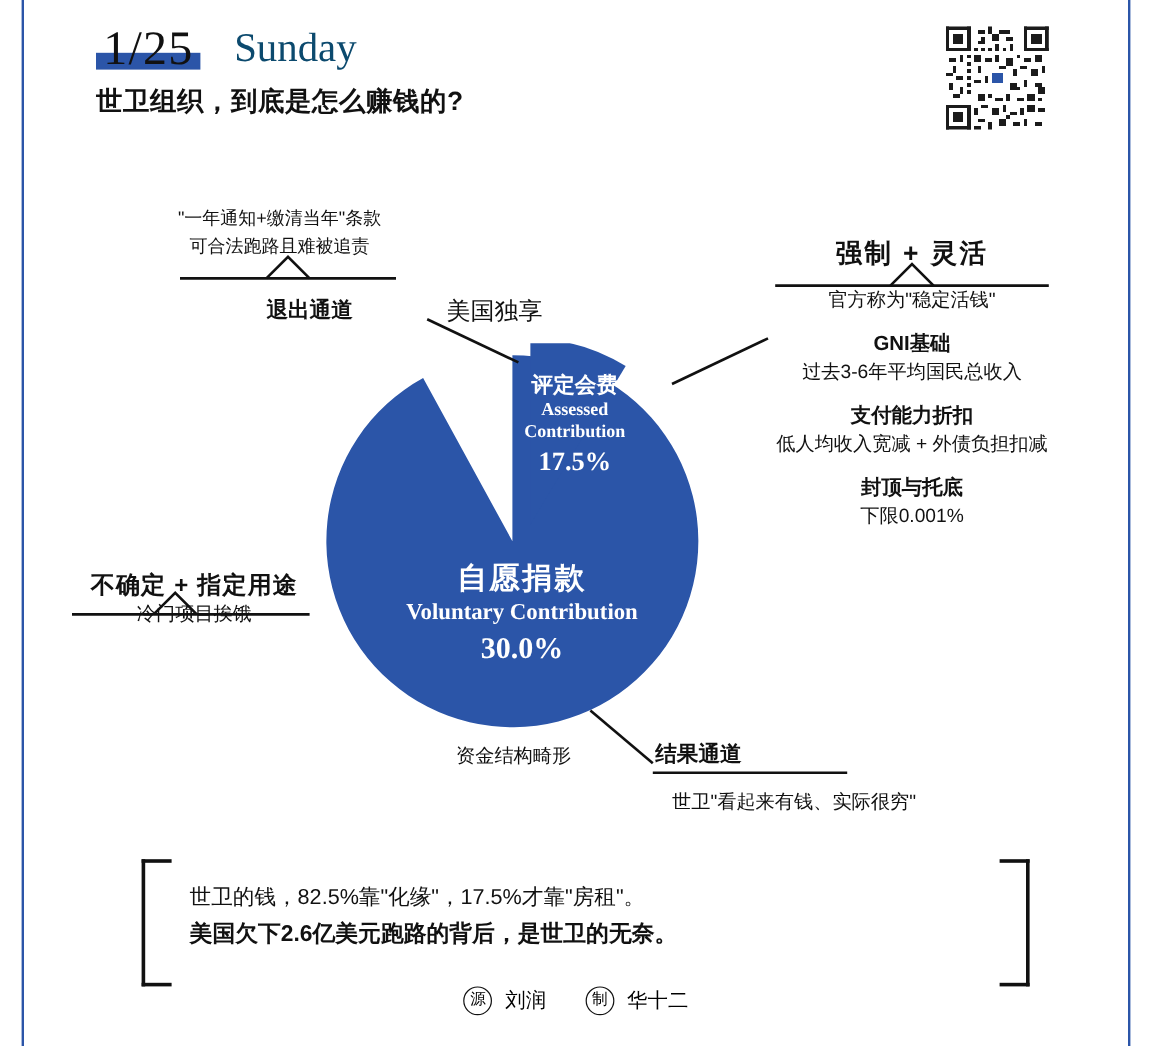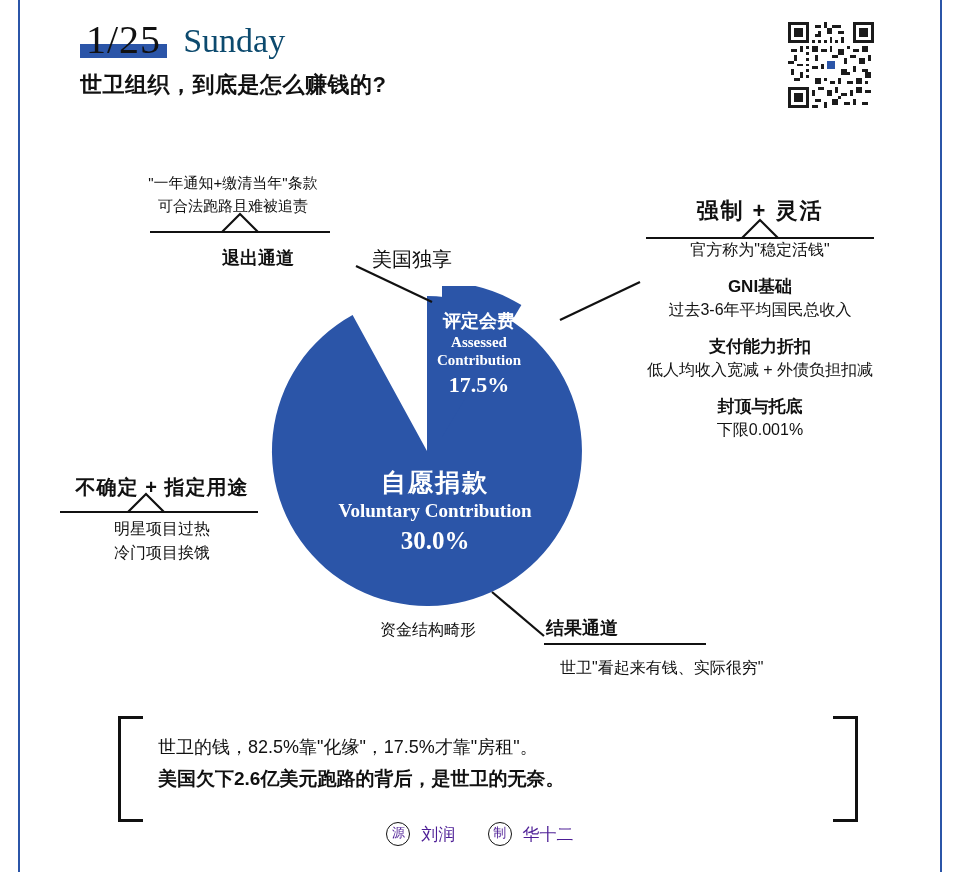--- a/index.html
+++ b/index.html
@@ -17,21 +17,21 @@
   }
   
   .rule-left,.rule-right{
     position:absolute;top:0;bottom:0;width:2px;background:#2b55a8;
   }
   .rule-left{left:18px;}
   .rule-right{right:18px;}
 
   
   .header{position:absolute;left:80px;top:18px;}
-  .date-row{display:flex;align-items:flex-end;gap:16px;}
+  .date-row{display:flex;align-items:flex-end;gap:28px;}
   .date-wrap{position:relative;display:inline-block;padding:0 6px;}
   .date-hl{
     position:absolute;left:0;right:0;bottom:4px;height:14px;background:#2b55a8;z-index:0;
   }
   .date-num{
     position:relative;z-index:1;
     font-family:"Liberation Serif","DejaVu Serif",serif;
     font-size:40px;line-height:44px;color:#111;letter-spacing:1px;
   }
   .weekday{
@@ -108,21 +108,21 @@
     position:absolute;top:0;height:100px;width:22px;
   }
   .brace.l{left:0;border-left:3px solid #111;border-top:3px solid #111;border-bottom:3px solid #111;}
   .brace.r{right:0;border-right:3px solid #111;border-top:3px solid #111;border-bottom:3px solid #111;}
   .quote-lines{position:absolute;left:40px;top:16px;}
   .q1{font-size:18px;line-height:1.7;}
   .q2{font-size:19px;font-weight:bold;line-height:1.7;}
 
   .credits{
     position:absolute;left:0;right:0;top:822px;text-align:center;
-    font-size:17px;color:#4c1d95;
+    font-size:17px;color:#000000;
   }
   .credits .chip{
     display:inline-block;border:1.5px solid #111;border-radius:50%;
     width:22px;height:22px;line-height:20px;text-align:center;font-size:13px;
     vertical-align:middle;margin-right:6px;
   }
   .credits .grp{display:inline-block;margin:0 14px;vertical-align:middle;}
   .credits .nm{vertical-align:middle;}
 </style>
 </head>
@@ -301,21 +301,20 @@
     <div class="h">GNI基础</div>
     <div class="t">过去3-6年平均国民总收入</div>
     <div class="h">支付能力折扣</div>
     <div class="t">低人均收入宽减 + 外债负担扣减</div>
     <div class="h">封顶与托底</div>
     <div class="t">下限0.001%</div>
   </div>
 
   <div class="ann ann-left">
     <div class="big">不确定 + 指定用途</div>
-    <div class="t">明星项目过热</div>
     <div class="t" style="margin-top:0">冷门项目挨饿</div>
   </div>
 
   <div class="ann ann-bot-sub">资金结构畸形</div>
   <div class="ann ann-bot-title">结果通道</div>
   <div class="ann ann-bot-text">世卫"看起来有钱、实际很穷"</div>
 
   <div class="quote">
     <div class="brace l"></div>
     <div class="brace r"></div>

